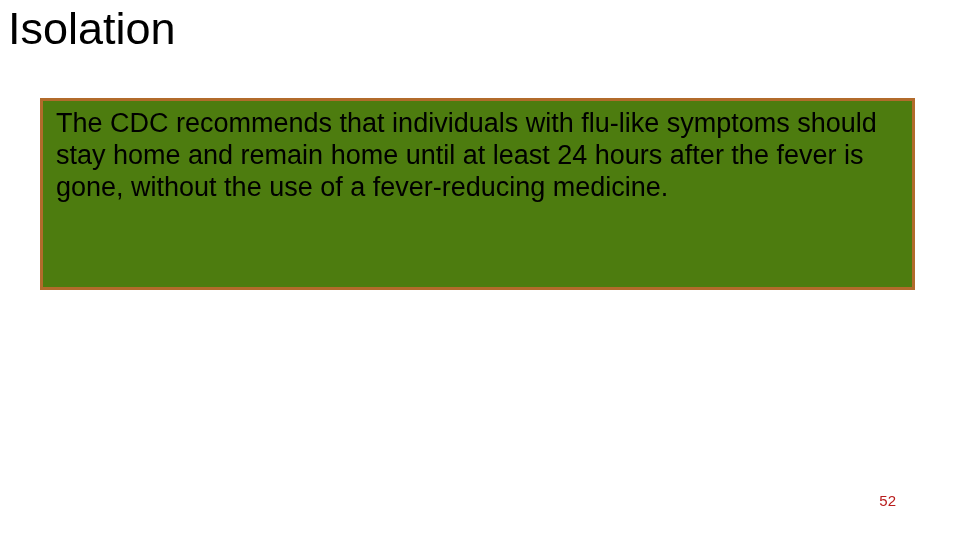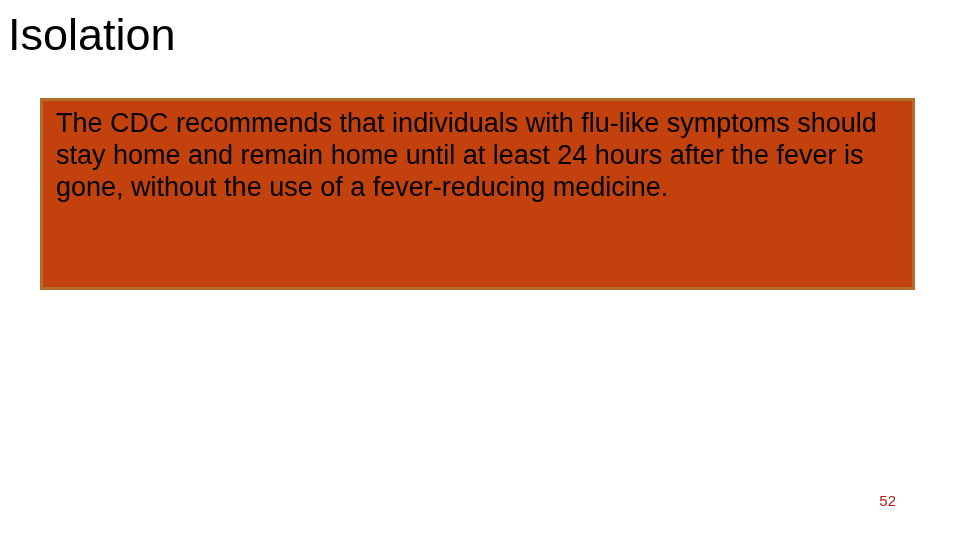--- a/index.html
+++ b/index.html
@@ -7,33 +7,33 @@
     width: 960px; height: 540px;
     background: #ffffff;
     font-family: "Liberation Sans", sans-serif;
     position: relative;
     overflow: hidden;
   }
   .abs { position: absolute; }
 
   
   .slide-title {
-    left: 8px; top: 8px;
+    left: 8px; top: 2px;
     font-size: 45px;
     line-height: 1.2;
     color: #000000;
   }
 
   
   .callout {
     left: 40px; top: 98px;
     width: 875px; height: 192px;
     box-sizing: border-box;
     border: 3px solid #b26b2b;
-    background: #c2410c;
+    background: #4d7c0f;
     padding: 6px 8px 0 13px;
   }
   .callout p {
     margin: 0;
     font-size: 27px;
     line-height: 32px;
     color: #000000;
   }
   .callout p.question {
     margin-top: 16px;

